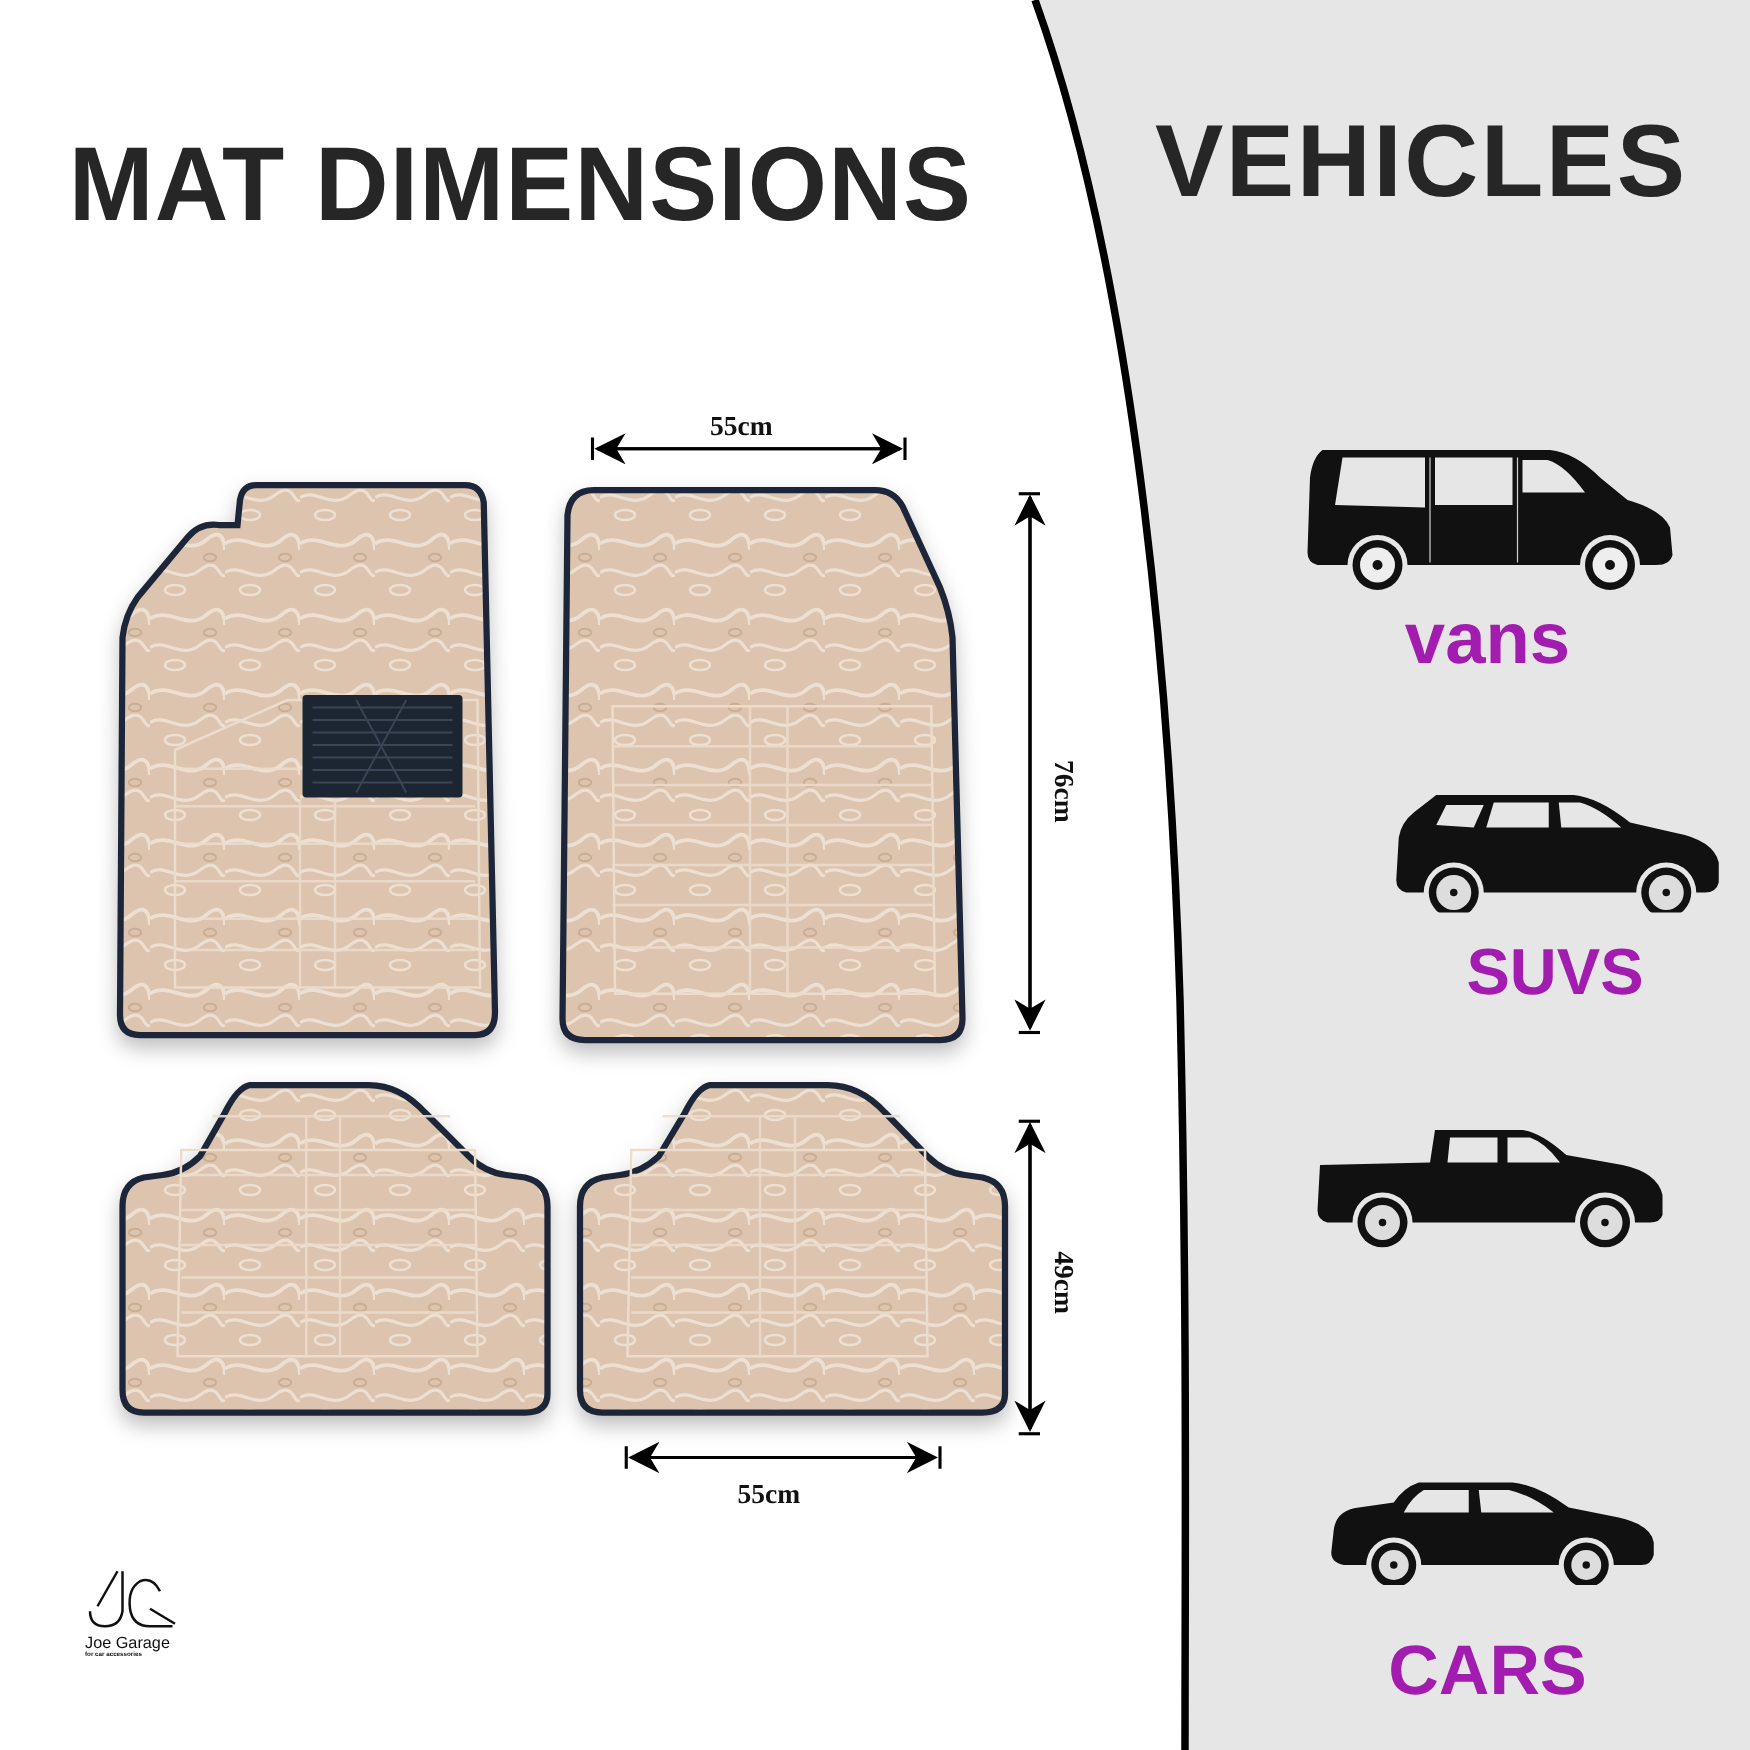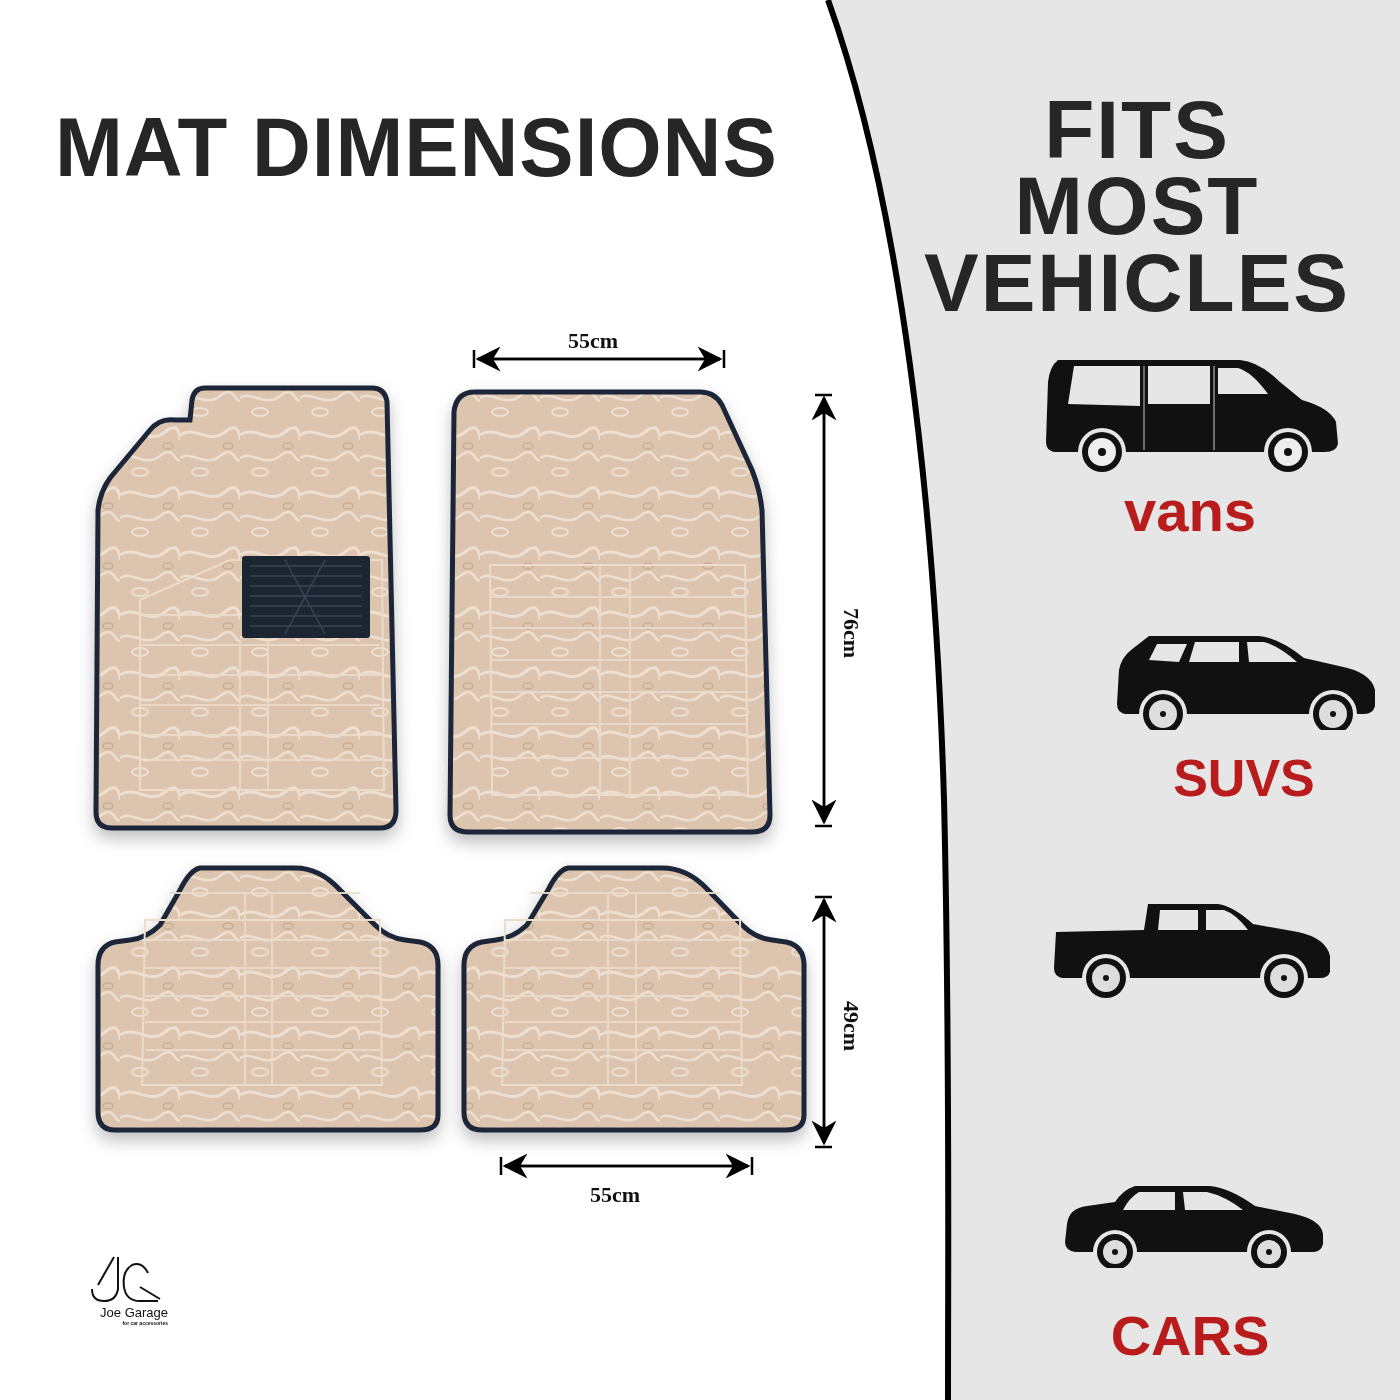--- a/index.html
+++ b/index.html
@@ -3,24 +3,24 @@
 <meta charset="utf-8">
 <style>
   html, body { margin:0; padding:0; }
   body { width:1400px; height:1400px; position:relative; overflow:hidden; background:#ffffff; font-family:"Liberation Sans", sans-serif; }
   .bg-svg { position:absolute; left:0; top:0; width:1400px; height:1400px; }
   .title-left { position:absolute; left:55px; top:105px; font-size:84px; font-weight:bold; color:#262626; letter-spacing:1px; line-height:1; white-space:nowrap; transform:scaleX(0.97); transform-origin:left top; }
   .title-right { position:absolute; left:912px; top:92px; width:450px; text-align:center; font-size:82px; font-weight:bold; color:#262626; line-height:0.93; letter-spacing:2px; }
   .title-right span { display:block; }
   .vehicle { position:absolute; width:320px; text-align:center; }
   .vehicle svg { display:block; margin:0 auto; }
-  .vehicle-label { display:block; font-weight:bold; color:#b91c1c; line-height:1; }
+  .vehicle-label { display:block; font-weight:bold; color:#a21caf; line-height:1; }
   .dim-label { position:absolute; font-family:"Liberation Serif", serif; font-weight:bold; font-size:22px; color:#111; white-space:nowrap; }
   .dim-v { transform:rotate(90deg); transform-origin:center center; }
-  .logo { position:absolute; left:68px; top:1255px; width:100px; text-align:right; }
+  .logo { position:absolute; left:68px; top:1255px; width:100px; text-align:left; }
   .logo-name { font-size:13px; color:#111; display:block; margin-top:-4px; }
   .logo-tag { font-size:5px; color:#111; display:block; font-weight:bold; }
 </style>
 </head>
 <body>
 
 <svg class="bg-svg" viewBox="0 0 1400 1400">
   <defs>
     <pattern id="swirl" width="60" height="60" patternUnits="userSpaceOnUse">
       <rect width="60" height="60" fill="#dcc4ae"></rect>
@@ -133,21 +133,20 @@
   <g stroke="#000" stroke-width="2.5">
     <line x1="501" y1="1157" x2="501" y2="1175"></line>
       <line x1="752" y1="1157" x2="752" y2="1175"></line>
     <line x1="505" y1="1166" x2="748" y2="1166" marker-end="url(#arrow)"></line>
     <line x1="748" y1="1166" x2="505" y2="1166" marker-end="url(#arrow)"></line>
   </g>
 </svg>
 
 <div class="title-left">MAT DIMENSIONS</div>
 <div class="title-right">
-  <span>FITS MOST</span>
   <span>VEHICLES</span>
 </div>
 
 <div class="dim-label" style="left:568px;top:328px;">55cm</div>
 <div class="dim-label dim-v" style="left:826px;top:620px;">76cm</div>
 <div class="dim-label dim-v" style="left:826px;top:1013px;">49cm</div>
 <div class="dim-label" style="left:590px;top:1182px;">55cm</div>
 
 <div class="vehicle" style="left:1030px;top:352px;">
   <svg width="300" height="120" viewBox="0 0 300 120">

